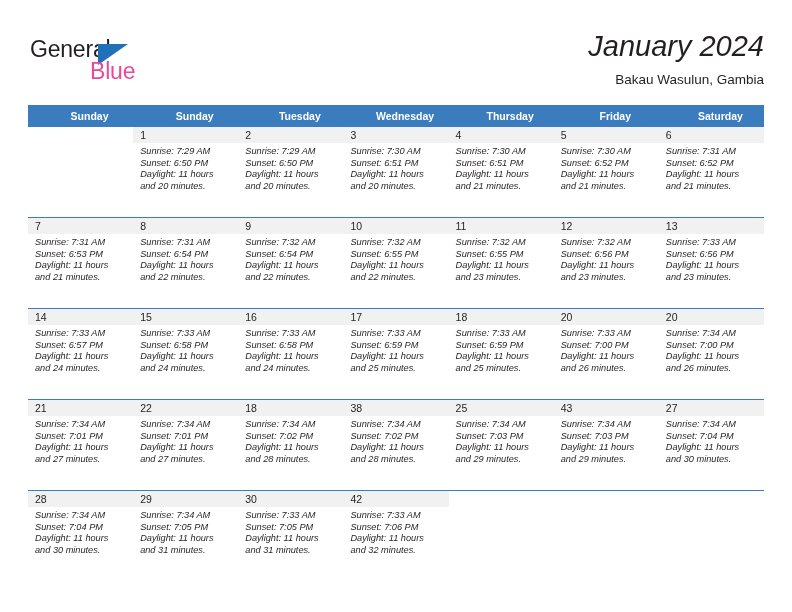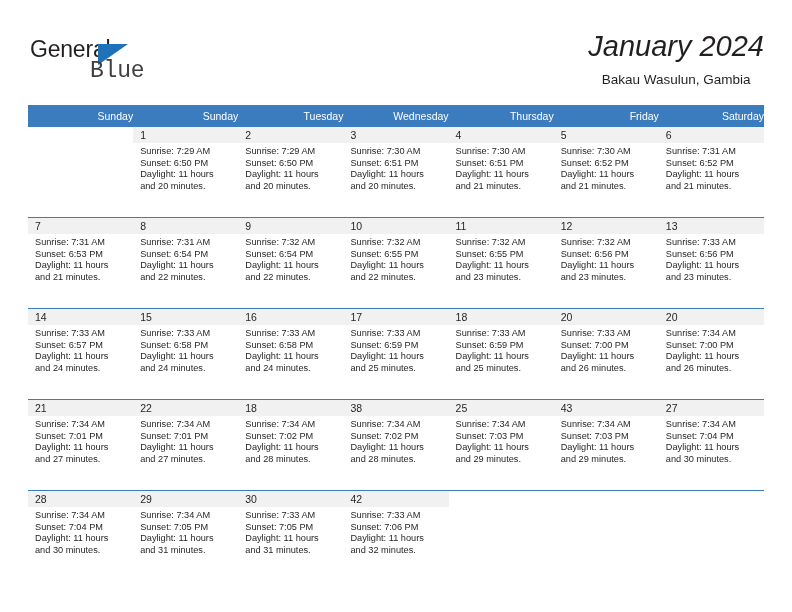--- a/index.html
+++ b/index.html
@@ -55,22 +55,22 @@
     height: 0;
     border-left: 30px solid #1f71b8;
     border-bottom: 21px solid transparent;
   }
   .logo-blue {
     position: absolute;
     left: 60px;
     top: 22px;
     font-size: 23px;
     letter-spacing: -0.2px;
-    color: #404040;
-    font-family: Liberation Mono, monospace;
+    color: #ec4899;
+    font-family: Liberation Sans, sans-serif;
   }
 
   .titles {
     position: absolute;
     right: 0;
     top: 0;
     text-align: right;
   }
   .title-main {
     font-size: 29px;
@@ -78,39 +78,38 @@
     line-height: 36px;
     white-space: nowrap;
     font-style: italic;
   }
   .title-sub {
     font-size: 13.5px;
     color: #231f20;
     line-height: 22px;
     margin-top: 5px;
     white-space: nowrap;
-    text-align: center;
   }
 
   
   .calendar {
     position: absolute;
     left: 28px;
     top: 105px;
     width: 736px;
     border-collapse: collapse;
     table-layout: fixed;
   }
 
   .calendar th {
     background: #3a7cbe;
     color: #ffffff;
     font-size: 10.5px;
-    font-weight: normal;
-    text-align: right;
+    font-weight: bold;
+    text-align: center;
     padding: 5px 0 5px 18px;
     height: 10px;
     border: none;
   }
 
   .calendar td {
     vertical-align: top;
     padding: 0;
     border: none;
     width: 105.14px;
@@ -139,20 +138,21 @@
     line-height: 13px;
   }
   .cell.empty .daynum-band {
     background: transparent;
   }
   .details {
     padding: 3px 4px 0 7px;
     font-size: 9.2px;
     line-height: 11.6px;
     color: #231f20;
+    font-style: italic;
   }
   .details div {
     white-space: nowrap;
   }
 </style>
 </head>
 <body>
 
 <div class="page">
 

